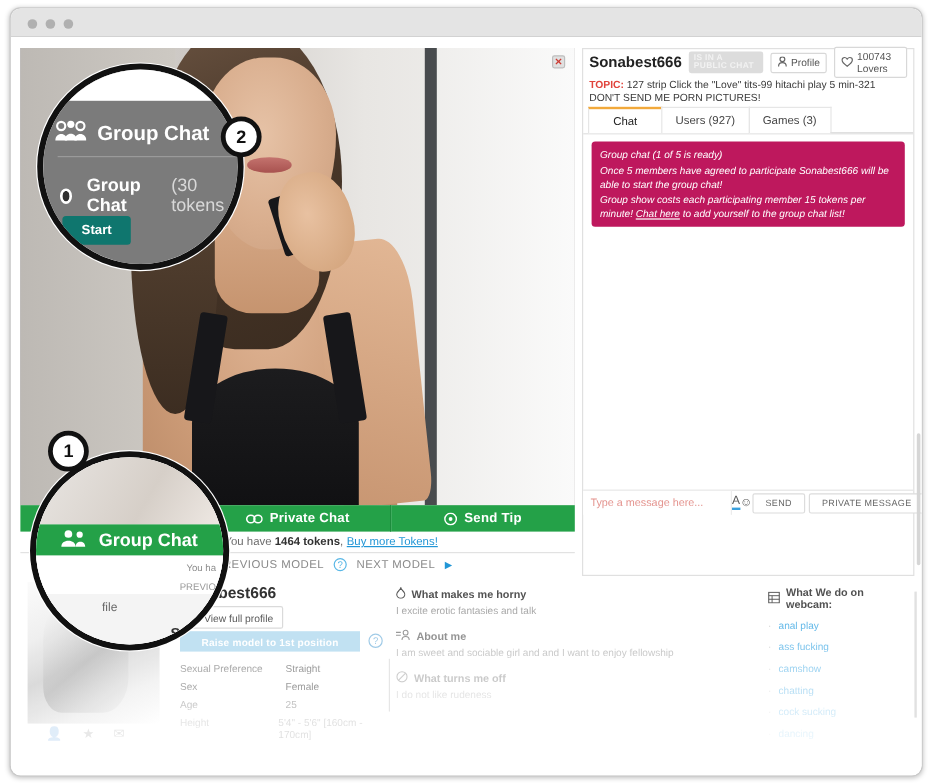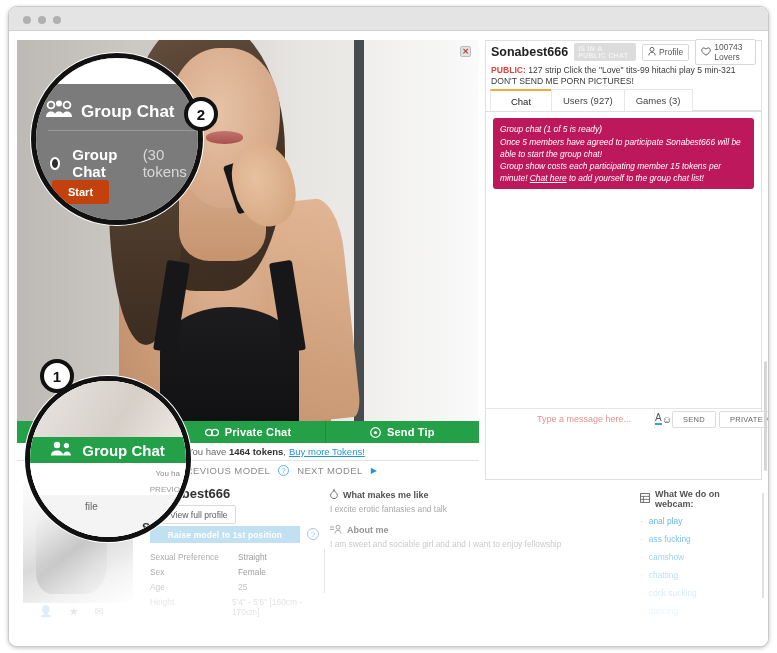--- a/index.html
+++ b/index.html
@@ -212,21 +212,20 @@
   #chat-input-row {
     position: absolute; bottom: 0; left: 0; width: 100%;
     height: 21px; border-top: 1px solid #e4e4e4;
     display: flex; align-items: center;
   }
   #msg-input {
     flex: 1; height: 100%; border: none; outline: none;
     font-size: 9px; padding-left: 6px;
     font-family: "Liberation Sans", sans-serif;
     border-right: 1px solid #ececec;
-    margin-left: 45px;
   }
   #msg-input::placeholder { color: #e4948f; }
   .input-icon { width: 19px; text-align:center; font-size:10px; color:#555; cursor:pointer; }
   #font-icon { border-bottom: 2px solid #3aa0dd; line-height: 10px; }
   .send-btn {
     font-size: 7.5px; color: #666; letter-spacing: .3px;
     border: 1px solid #dcdcdc; border-radius: 2px; background:#fff;
     padding: 3px 10px; margin-right: 3px; cursor: pointer; white-space: nowrap;
   }
 
@@ -325,21 +324,21 @@
   #m2-opt {
     position:absolute; left:14px; top:88px; display:flex; align-items:center; gap:12px;
     font-size:15px; color:#fff;
   }
   #m2-radio { width:13px;height:13px;border-radius:50%;background:#fff;border:2px solid #fff;
               box-shadow: inset 0 0 0 3px #2f2f2f; }
   #m2-opt b { font-weight:bold; }
   #m2-opt span { color:#d8d8d8; font-weight:normal; }
   #m2-start {
     position:absolute; left:16px; top:122px;
-    background:#c2410c; color:#fff; font-size:11px; font-weight:bold;
+    background:#0f766e; color:#fff; font-size:11px; font-weight:bold;
     padding:6px 16px; border-radius:3px; cursor:pointer;
   }
 
   
   #mag1-inner { position:absolute; inset:0; background:#f7f7f7; }
   #m1-photo { position:absolute; left:0; top:0; width:100%; height:56px;
               background: linear-gradient(120deg,#e9e6e3,#d6cfc8 60%,#efe9e4); }
   #m1-btn {
     position:absolute; left:0; top:56px; width:100%; height:26px;
     background:#24a148; color:#fff; font-size:15px; font-weight:bold;
@@ -450,21 +449,21 @@
           <span>
             <svg width="10" height="9" viewBox="0 0 10 9">
                 <path d="M5 8.2C2 6.2.7 4.7.7 3.1.7 1.8 1.7.9 2.8.9c.9 0 1.7.6 2.2 1.3C5.5 1.5 6.3.9 7.2.9c1.1 0 2.1.9 2.1 2.2 0 1.6-1.3 3.1-4.3 5.1z" fill="none" stroke="#666" stroke-width="1"></path>
               </svg>
           </span>
           <span>100743 Lovers</span>
         </span>
       </div>
 
       <div id="topic-line">
-        <span id="topic-label">PUBLIC:</span>
+        <span id="topic-label">TOPIC:</span>
         <span>127 strip Click the "Love" tits-99 hitachi play 5 min-321 DON'T SEND ME PORN PICTURES!</span>
       </div>
 
       <div id="tabs">
         <div class="tab active">Chat</div>
         <div class="tab">Users (927)</div>
         <div class="tab">Games (3)</div>
         <div id="tabs-filler"></div>
       </div>
 
@@ -533,37 +532,49 @@
       <div id="spec-divider"></div>
 
       <div id="mid-col">
         <div class="mid-block">
           <div class="mid-title">
             <span>
               <svg width="8" height="10" viewBox="0 0 8 10">
                   <path d="M4 .4C4 3 .6 3.6.6 6.3c0 1.9 1.6 3.3 3.4 3.3s3.4-1.4 3.4-3.3C7.4 3.6 4 3 4 .4z" fill="none" stroke="#555" stroke-width=".9"></path>
                 </svg>
             </span>
-            <span>What makes me like</span>
+            <span>What makes me horny</span>
           </div>
           <div class="mid-text">I excite erotic fantasies and talk</div>
         </div>
         <div class="mid-block fade1">
           <div class="mid-title">
             <span>
               <svg width="12" height="10" viewBox="0 0 12 10">
                   <line x1="0" y1="3" x2="4" y2="3" stroke="#555" stroke-width=".9"></line>
                   <line x1="0" y1="5.4" x2="4" y2="5.4" stroke="#555" stroke-width=".9"></line>
                   <circle cx="8" cy="3.2" r="2" fill="none" stroke="#555" stroke-width=".9"></circle>
                   <path d="M5 9.4c0-1.9 1.3-3 3-3s3 1.1 3 3" fill="none" stroke="#555" stroke-width=".9"></path>
                 </svg>
             </span>
             <span>About me</span>
           </div>
           <div class="mid-text">I am sweet and sociable girl and and I want to enjoy fellowship</div>
+        </div>
+        <div class="mid-block fade2">
+          <div class="mid-title">
+            <span>
+              <svg width="10" height="10" viewBox="0 0 10 10">
+                  <circle cx="5" cy="5" r="4.2" fill="none" stroke="#555" stroke-width=".9"></circle>
+                  <line x1="2" y1="8" x2="8" y2="2" stroke="#555" stroke-width=".9"></line>
+                </svg>
+            </span>
+            <span>What turns me off</span>
+          </div>
+          <div class="mid-text">I do not like rudeness</div>
         </div>
       </div>
 
       <div id="right-col">
         <div id="wc-title">
           <span>
             <svg width="10" height="10" viewBox="0 0 10 10">
                 <rect x=".6" y=".6" width="8.8" height="8.8" fill="none" stroke="#555" stroke-width=".9"></rect>
                 <line x1=".6" y1="3.4" x2="9.4" y2="3.4" stroke="#555" stroke-width=".8"></line>
                 <line x1="3.4" y1="3.4" x2="3.4" y2="9.4" stroke="#555" stroke-width=".8"></line>

